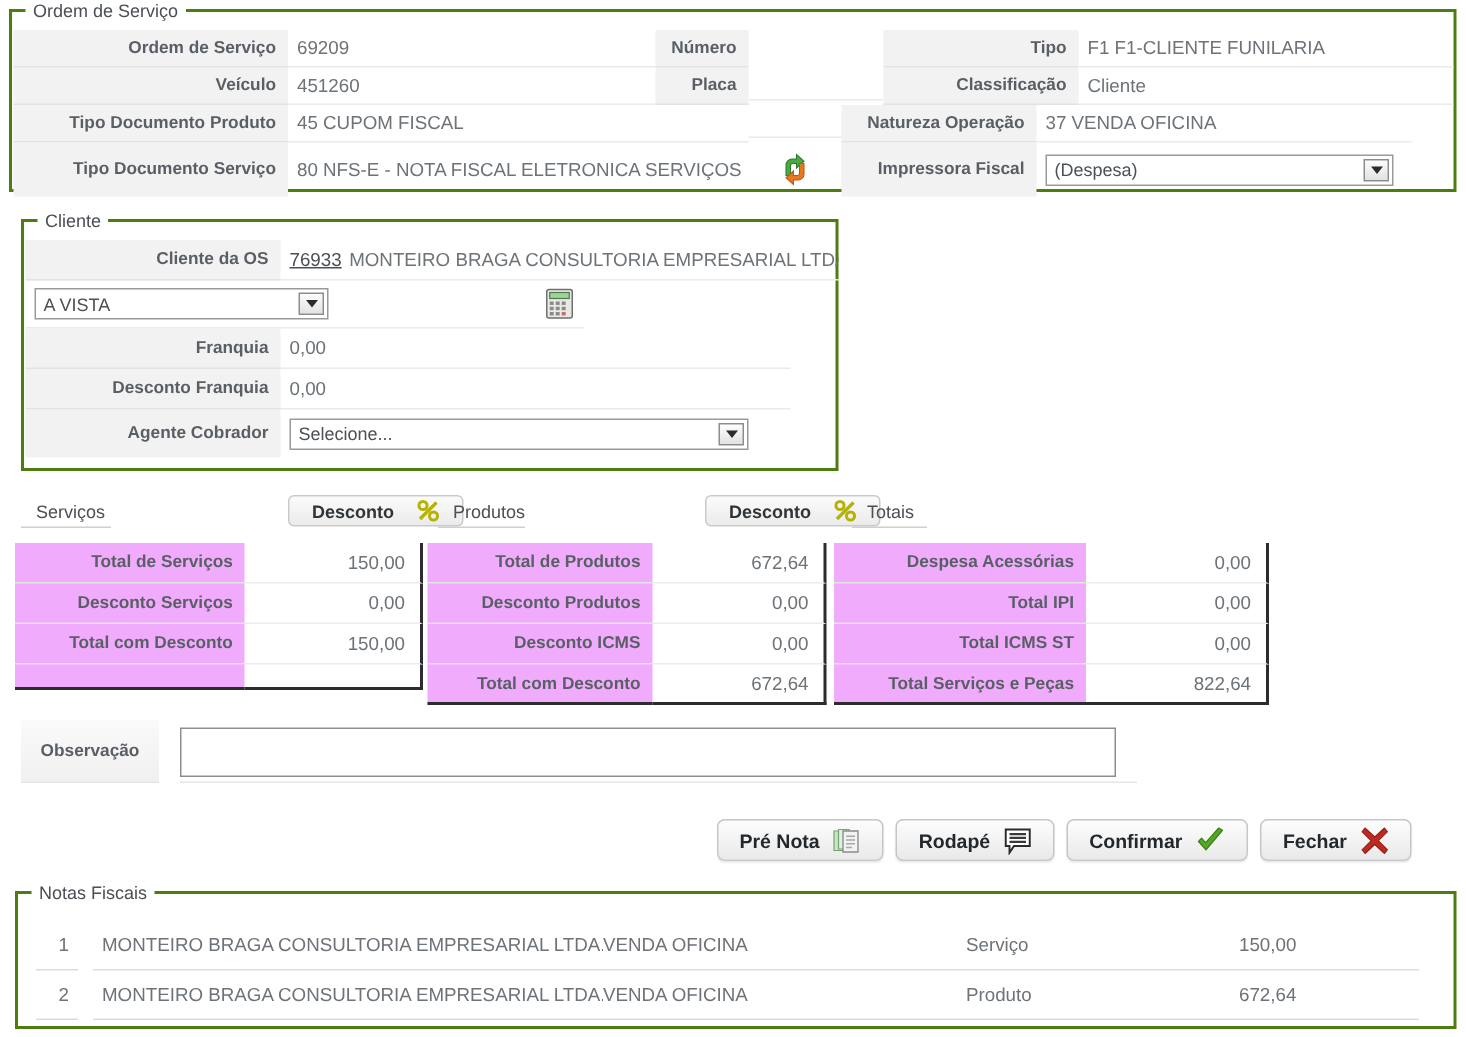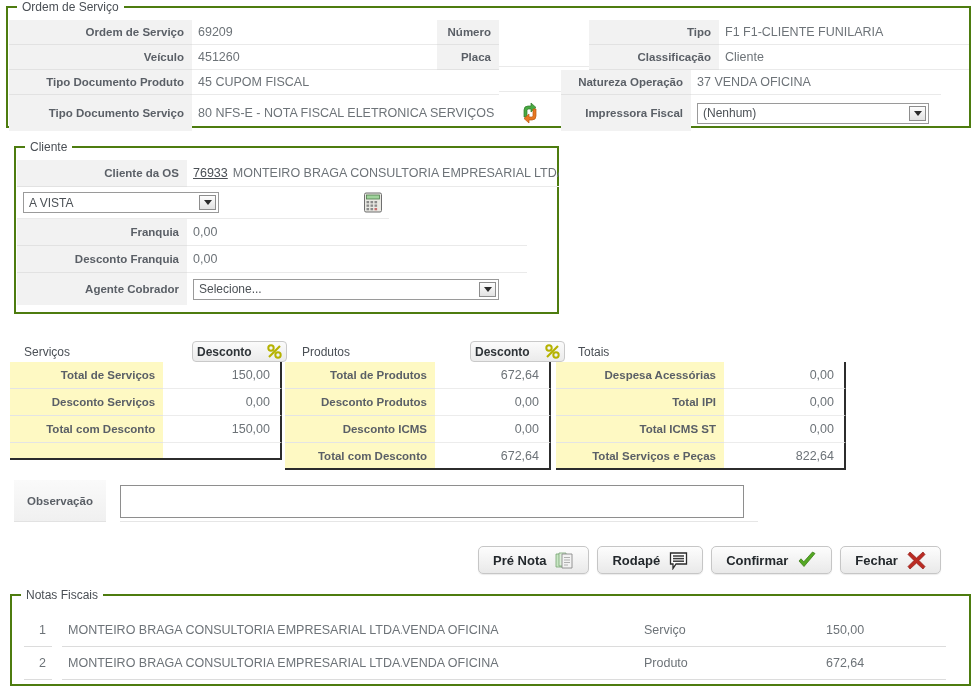--- a/index.html
+++ b/index.html
@@ -101,49 +101,49 @@
     content: "";
     border-left: 4px solid transparent;
     border-right: 4px solid transparent;
     border-top: 5px solid #2b2b2b;
   }
 
   
   .icon { display: inline-block; vertical-align: middle; }
 
   
-  #tabs-strip { position: absolute; left: 0; top: 341px; width: 853px; height: 26px; }
+  #tabs-strip { position: absolute; left: 0; top: 330px; width: 853px; height: 26px; }
   .tab-label {
     position: absolute;
     font-size: 12px;
     color: #4a4f55;
     border-bottom: 1px solid #cfcfcf;
     padding: 0 14px 3px 10px;
     top: 4px;
   }
   .desc-btn {
     position: absolute;
     top: 0px;
     height: 21px;
     border: 1px solid #c9c9c9;
     border-radius: 4px;
     background: linear-gradient(#fbfbfb, #ebebeb);
     display: flex; align-items: center; gap: 15px;
-    padding: 0 4px;
+    padding: 0 15px;
     font-weight: bold;
     font-size: 12px;
     color: #2f3438;
     cursor: pointer;
   }
 
   
   .tot-panel { position: absolute; }
   .tot-row { height: 27px; }
   .tot-lbl {
-    width: 155px; background: #fef9c3;
+    width: 155px; background: #f0abfc;
     border-bottom: 1px solid #e4e4e4;
   }
   .tot-val {
     width: 120px; border-bottom: 1px solid #ececec;
     justify-content: flex-end; padding-right: 10px;
     font-size: 12.5px;
   }
   .edge-r { border-right: 2px solid #2c2c2c; }
   .edge-b { border-bottom: 2px solid #2c2c2c; }
 
@@ -239,21 +239,21 @@
       <div class="val os-val-1" style="width:307px;border-bottom:none;font-size:12.5px">80  NFS-E - NOTA FISCAL ELETRONICA SERVIÇOS</div>
       <div class="swap-cell">
         <svg class="icon" width="22" height="22" viewBox="0 0 22 22">
           <path d="M5 15 L5 8 A4 4 0 0 1 9 4 L12 4 L12 1 L17 5.5 L12 10 L12 7 L9.5 7 A1.5 1.5 0 0 0 8 8.5 L8 15 Z" fill="#49a942" stroke="#2f7a2a" stroke-width="0.7"></path>
           <path d="M17 7 L17 14 A4 4 0 0 1 13 18 L10 18 L10 21 L5 16.5 L10 12 L10 15 L12.5 15 A1.5 1.5 0 0 0 14 13.5 L14 7 Z" fill="#e87722" stroke="#b85a10" stroke-width="0.7"></path>
         </svg>
       </div>
       <div class="lbl os-lbl-3" style="border-bottom:none">Impressora Fiscal</div>
       <div class="val os-val-3" style="border-bottom:none">
         <div class="sel-box" style="width:232px">
-          <span>(Nenhum)</span>
+          <span>(Despesa)</span>
           <span class="sel-arrow"></span>
         </div>
       </div>
     </div>
 
   </div>
 </div>
 
 <div class="group" id="cliente-group">
   <div class="group-legend">Cliente</div>

